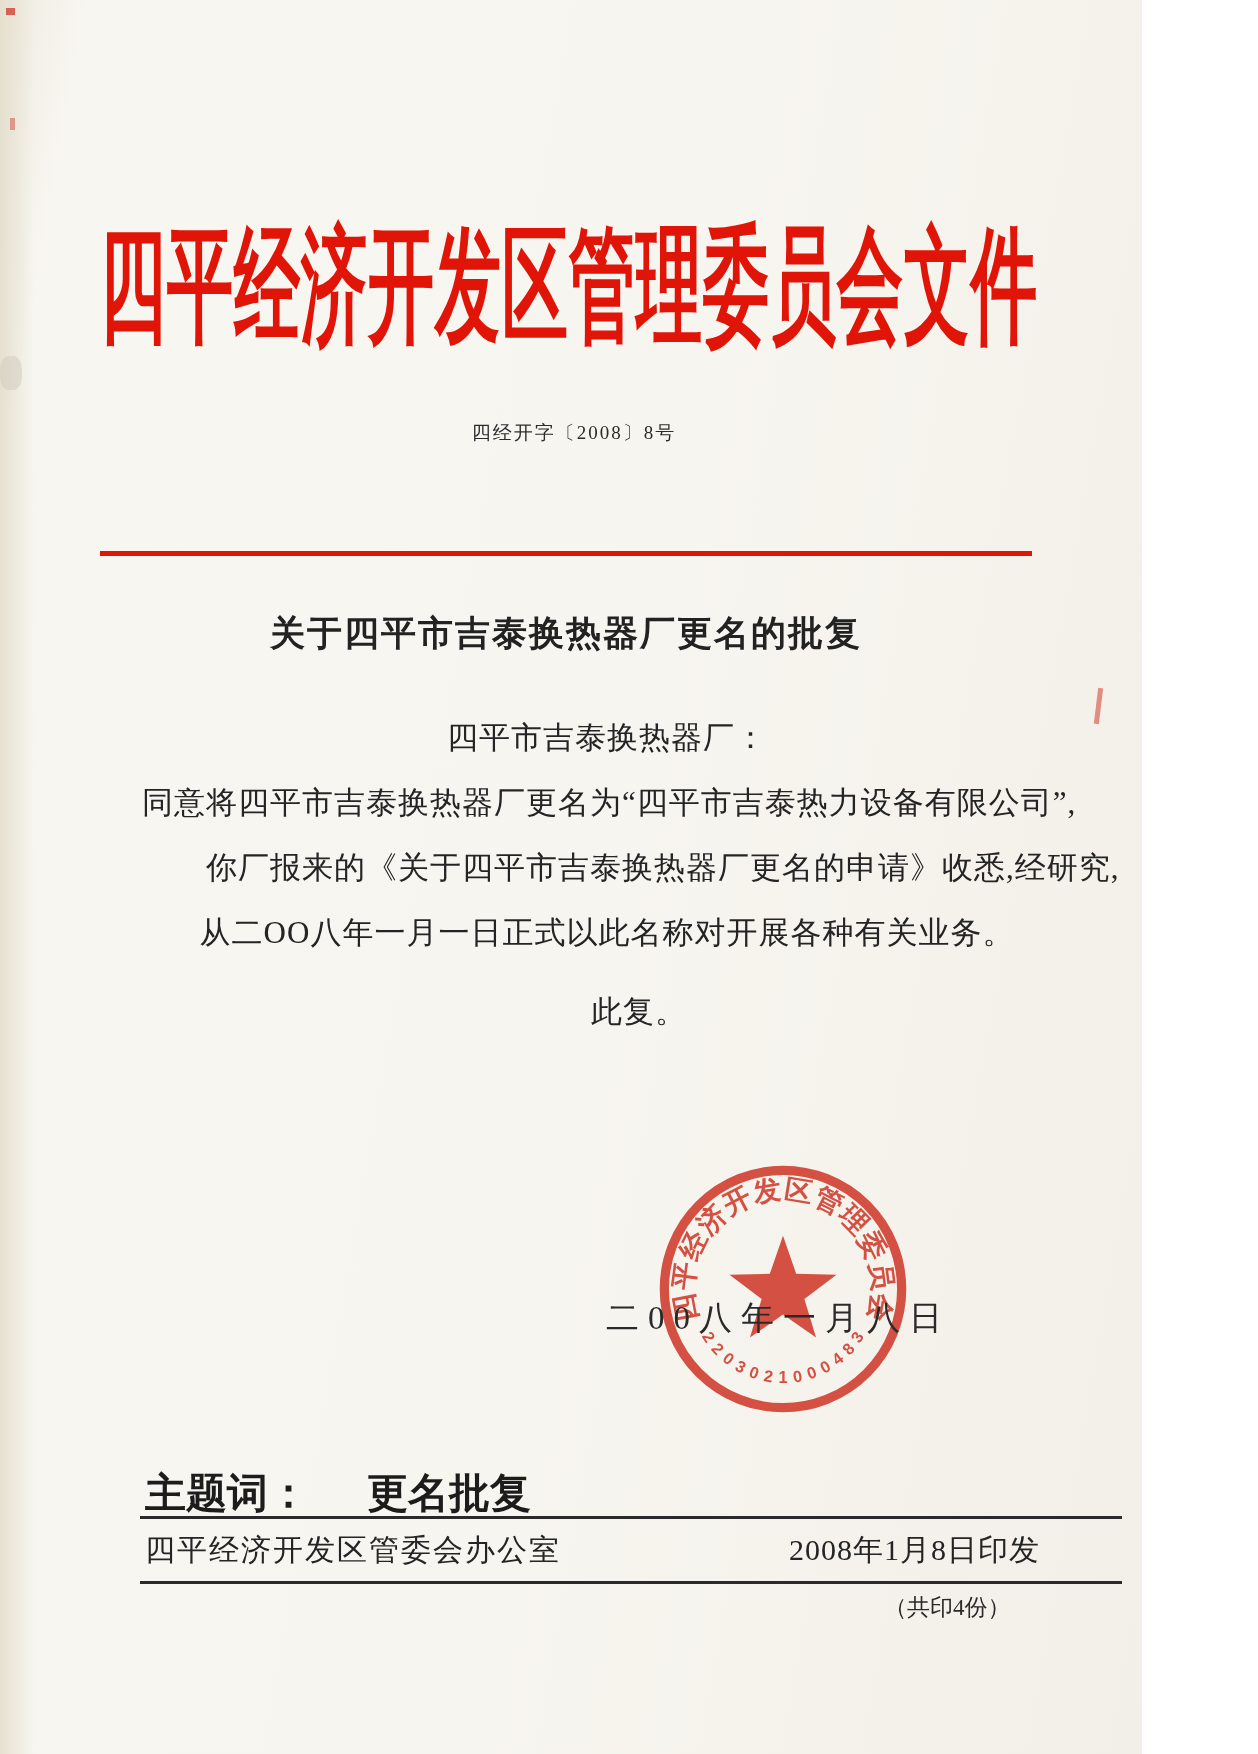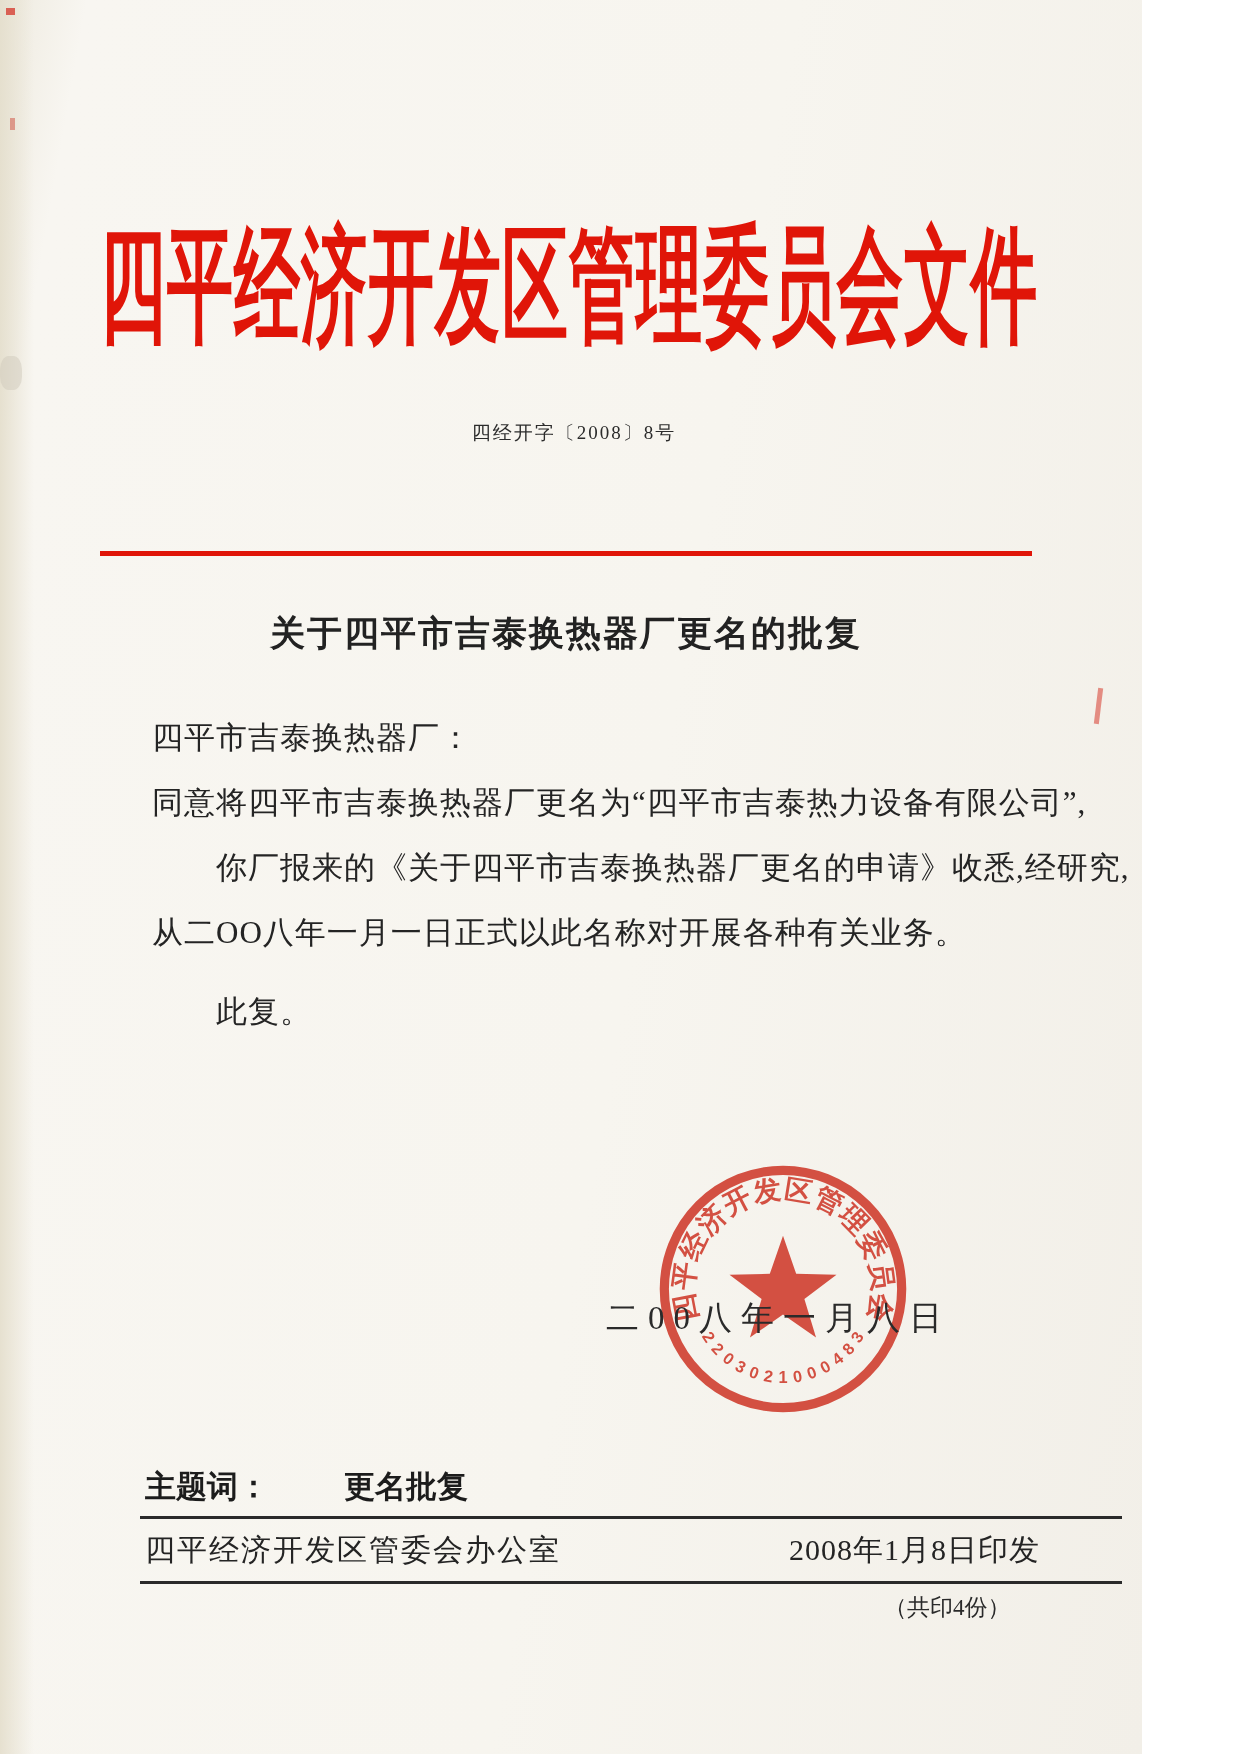--- a/index.html
+++ b/index.html
@@ -49,25 +49,26 @@
   .doc-title {
     position: absolute; top: 610px; left: 100px; width: 932px;
     text-align: center;
     font-family: "Liberation Sans", "DejaVu Sans", sans-serif;
     font-weight: bold;
     font-size: 35px;
     letter-spacing: 2px;
     color: #222;
   }
   .body-text {
-    position: absolute; top: 705px; left: 152px; width: 930px;
+    position: absolute; top: 705px; left: 142px; width: 930px;
     font-size: 31px;
     line-height: 65px;
     color: #242424;
     letter-spacing: 1px;
+    text-align: center;
   }
   .body-line { white-space: nowrap; }
   .indent { padding-left: 64px; }
   .closing { margin-top: 14px; }
 
   .issue-date {
     position: absolute; top: 1296px; left: 606px;
     font-size: 33px;
     letter-spacing: 9px;
     color: #2a2a2a;
@@ -78,26 +79,26 @@
     position: absolute; top: 1156px; left: 650px;
     width: 266px; height: 266px;
     z-index: 2;
     opacity: .88;
   }
 
   .subject-row {
     position: absolute; top: 1466px; left: 145px;
     font-family: "Liberation Sans", "DejaVu Sans", sans-serif;
     font-weight: bold;
-    font-size: 31px;
+    font-size: 41px;
     color: #1c1c1c;
     display: flex;
     align-items: center;
   }
-  .subject-term-1 { margin-left: 75px; }
+  .subject-term-1 { margin-left: 58px; }
   .subject-term-2 { }
 
   .rule-black { position: absolute; left: 140px; width: 982px; height: 3px; background: #2a2a2a; }
   .rule-top { top: 1516px; }
   .rule-bottom { top: 1581px; }
 
   .footer-row {
     position: absolute; top: 1530px; left: 145px; width: 977px;
     display: flex; justify-content: space-between; align-items: center;
     font-size: 30px; color: #242424;

